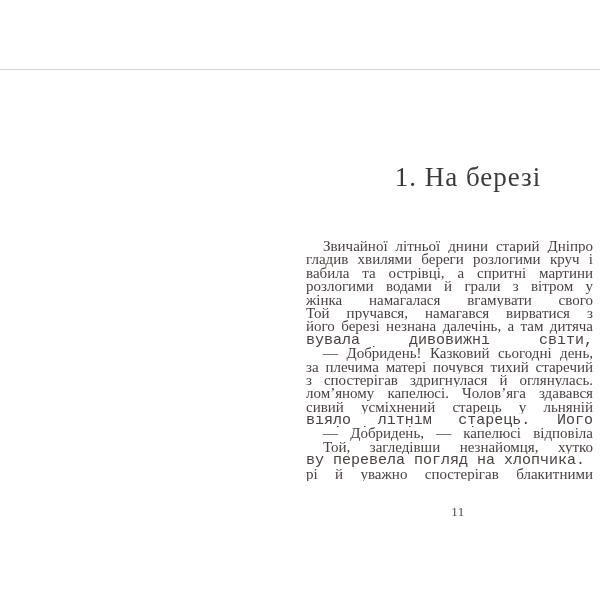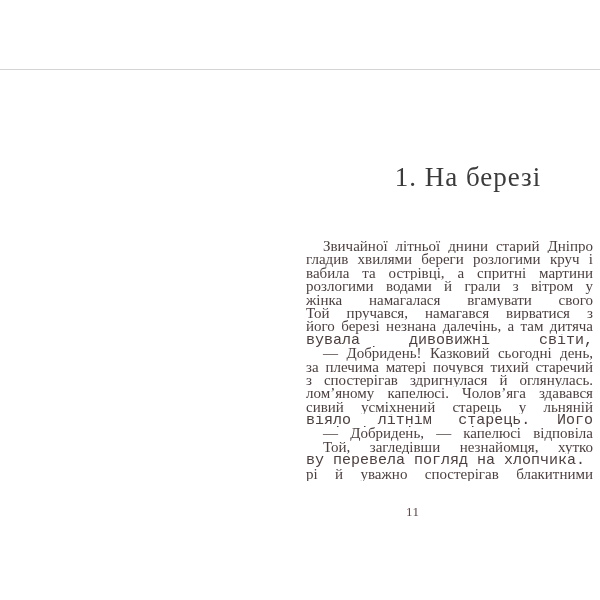--- a/index.html
+++ b/index.html
@@ -59,20 +59,21 @@
     text-align: justify;
     text-align-last: justify;
   }
   .line.last { text-align-last: left; font-family: Liberation Mono, monospace; }
   .line.indent { text-indent: 17px; }
   .page-number {
     position: absolute;
     left: 106px;          
     top: 434px;           
     width: 104px;
+    text-align: center;
     font-size: 13px;
     letter-spacing: 0.5px;
     color: var(--page_number, #5b4848);
   }
 </style>
 </head>
 <body>
 
 <div class="spread">
   <div class="divider"></div>

